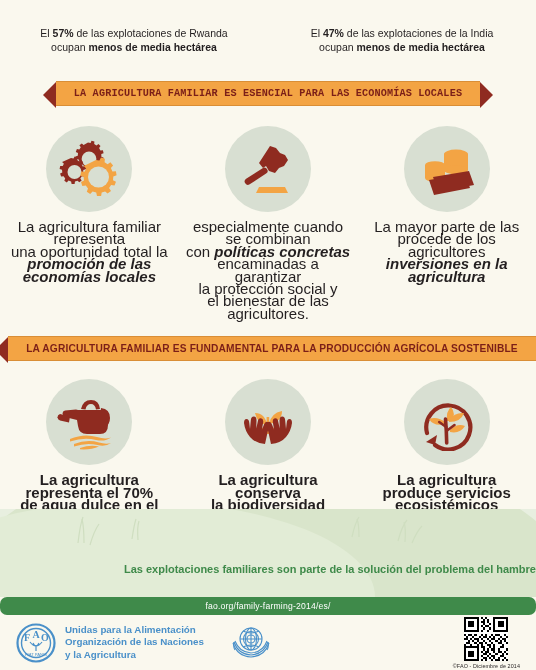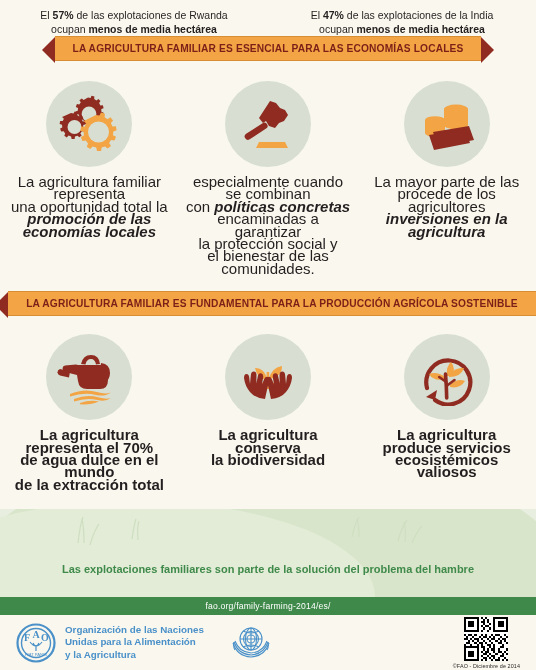--- a/index.html
+++ b/index.html
@@ -7,21 +7,21 @@
     width:536px;height:670px;
     background:#faf8ee;
     font-family:"Liberation Sans", sans-serif;
     color:#231f20;
     overflow:hidden;
     position:relative;
   }
   .page{position:relative;width:536px;height:670px;}
 
   
-  .stats{display:flex;padding:8px 0 0 0;}
+  .stats{display:flex;padding:26px 0 0 0;}
   .stat{flex:1;text-align:center;font-size:10.5px;line-height:14px;color:#231f20;}
   .stat b{font-weight:bold;}
 
   
   .banner-wrap{display:flex;justify-content:center;}
   .banner{
     position:relative;
     background:#f3a444;
     color:#7b1f18;
     font-weight:bold;
@@ -58,27 +58,27 @@
   
   .scene{
     position:absolute;left:0;right:0;bottom:73px;height:88px;
     background:#e8efe0;overflow:hidden;
   }
   .hill{position:absolute;left:-8%;bottom:0;width:116%;height:150px;
         background:#d9e5cb;border-radius:50% 50% 0 0/ 100% 100% 0 0;}
   .hill2{position:absolute;left:-20%;bottom:0;width:90%;height:96px;
         background:#e2ecd6;border-radius:50% 50% 0 0/ 100% 100% 0 0;}
   .tagline{
-    position:absolute;left:0;right:0;bottom:22px;text-align:center;
+    position:absolute;left:0;right:0;bottom:22px;text-align:right;
     font-size:11px;font-weight:bold;color:#3f8a4a;
   }
   .urlbar{
     position:absolute;left:0;right:0;bottom:55px;height:18px;
     background:#3f8a4a;color:#ffffff;font-size:8.6px;
-    display:flex;align-items:center;justify-content:center;letter-spacing:.2px;
+    display:flex;align-items:center;justify-content:center;letter-spacing:.2px;border-radius:7px;
   }
 
   
   .logostrip{
     position:absolute;left:0;right:0;bottom:0;height:55px;
     display:flex;align-items:center;padding:0 16px;box-sizing:border-box;
   }
   .faologo{display:flex;align-items:center;}
   .faotext{
     margin-left:9px;color:#4a90c9;font-weight:bold;font-size:9.8px;line-height:12.4px;
@@ -105,21 +105,21 @@
     <div class="stat">
       <div>
         <span>El </span><b>47%</b><span> de las explotaciones de la India</span>
       </div>
       <div>
         <span>ocupan </span><b>menos de media hectárea</b>
       </div>
     </div>
   </div>
 
-  <div class="banner-wrap" style="margin-top:0;">
+  <div class="banner-wrap" style="margin-top:27px;font-family:Liberation Mono, monospace;">
     <div class="banner">LA AGRICULTURA FAMILIAR ES ESENCIAL PARA LAS ECONOMÍAS LOCALES</div>
   </div>
 
   <div class="icon-row" style="margin-top:20px;">
 
     <div class="cell">
       <div class="circle">
         <svg width="62" height="58" viewBox="0 0 62 58">
           <g fill="#8f2b20">
             <path d="M30 2.5 l2.6 .5 .9-2.3 2.9 .9 -.2 2.5 2.3 1.4 1.9-1.6 2.1 2.1 -1.4 2 1.3 2.4 2.5-.1 .7 2.9 -2.3 .9 .1 2.7 2.3 1 -.9 2.9 -2.5-.3 -1.4 2.3 1.5 2 -2.2 2 -1.9-1.5 -2.4 1.2 .1 2.5 -2.9 .6 -.8-2.3 -2.7-.1 -1.1 2.2 -2.8-1 .3-2.5 -2.2-1.5 -2 1.5 -1.9-2.3 1.6-1.9 -1.1-2.4 -2.5 .2 -.5-2.9 2.4-.8 .2-2.7 -2.2-1.1 1.1-2.8 2.4 .4 1.5-2.2 -1.4-2.1 2.4-1.8 1.8 1.6z"></path>
@@ -149,21 +149,21 @@
             <rect x="6" y="33" width="26" height="6.5" rx="3.2" transform="rotate(-33 19 36)"></rect>
           </g>
           <path d="M22 47 h26 l3 6 h-32 z" fill="#f3a444"></path>
         </svg>
       </div>
       <div class="caption">
         <div>especialmente cuando se combinan</div>
         <div><span>con </span><b>políticas concretas</b></div>
         <div>encaminadas a garantizar</div>
         <div>la protección social y</div>
-        <div>el bienestar de las comunidades.</div>
+        <div>el bienestar de las agricultores.</div>
       </div>
     </div>
 
     <div class="cell">
       <div class="circle">
         <svg width="62" height="58" viewBox="0 0 62 58">
           <g fill="#f3a444">
             <ellipse cx="40" cy="14" rx="12" ry="4.4"></ellipse>
             <rect x="28" y="14" width="24" height="16"></rect>
             <ellipse cx="40" cy="30" rx="12" ry="4.4"></ellipse>
@@ -288,22 +288,22 @@
       <svg width="40" height="40" viewBox="0 0 40 40">
         <circle cx="20" cy="20" r="18.5" fill="none" stroke="#4a90c9" stroke-width="2.2"></circle>
         <circle cx="20" cy="20" r="14.5" fill="none" stroke="#4a90c9" stroke-width="1.4"></circle>
         <text x="8" y="18" font-family="'Liberation Serif',serif" font-size="10" font-weight="bold" fill="#4a90c9">F</text>
         <text x="16.5" y="15" font-family="'Liberation Serif',serif" font-size="10" font-weight="bold" fill="#4a90c9">A</text>
         <text x="25" y="18" font-family="'Liberation Serif',serif" font-size="10" font-weight="bold" fill="#4a90c9">O</text>
         <path d="M14 19 q6 8 12 0 M17 20 q3 6 6 0 M20 22 v6" stroke="#4a90c9" stroke-width="1.2" fill="none"></path>
         <text x="20" y="33" text-anchor="middle" font-family="'Liberation Sans',sans-serif" font-size="4.2" fill="#4a90c9">FIAT PANIS</text>
       </svg>
       <div class="faotext">
+        <div>Unidas para la Alimentación</div>
         <div>Organización de las Naciones</div>
-        <div>Unidas para la Alimentación</div>
         <div>y la Agricultura</div>
       </div>
     </div>
 
     <div class="unlogo">
       <svg width="42" height="42" viewBox="0 0 42 42">
         <g stroke="#4a90c9" fill="none" stroke-width="1.1">
           <circle cx="21" cy="19" r="11"></circle>
           <circle cx="21" cy="19" r="7.5"></circle>
           <circle cx="21" cy="19" r="4"></circle>

